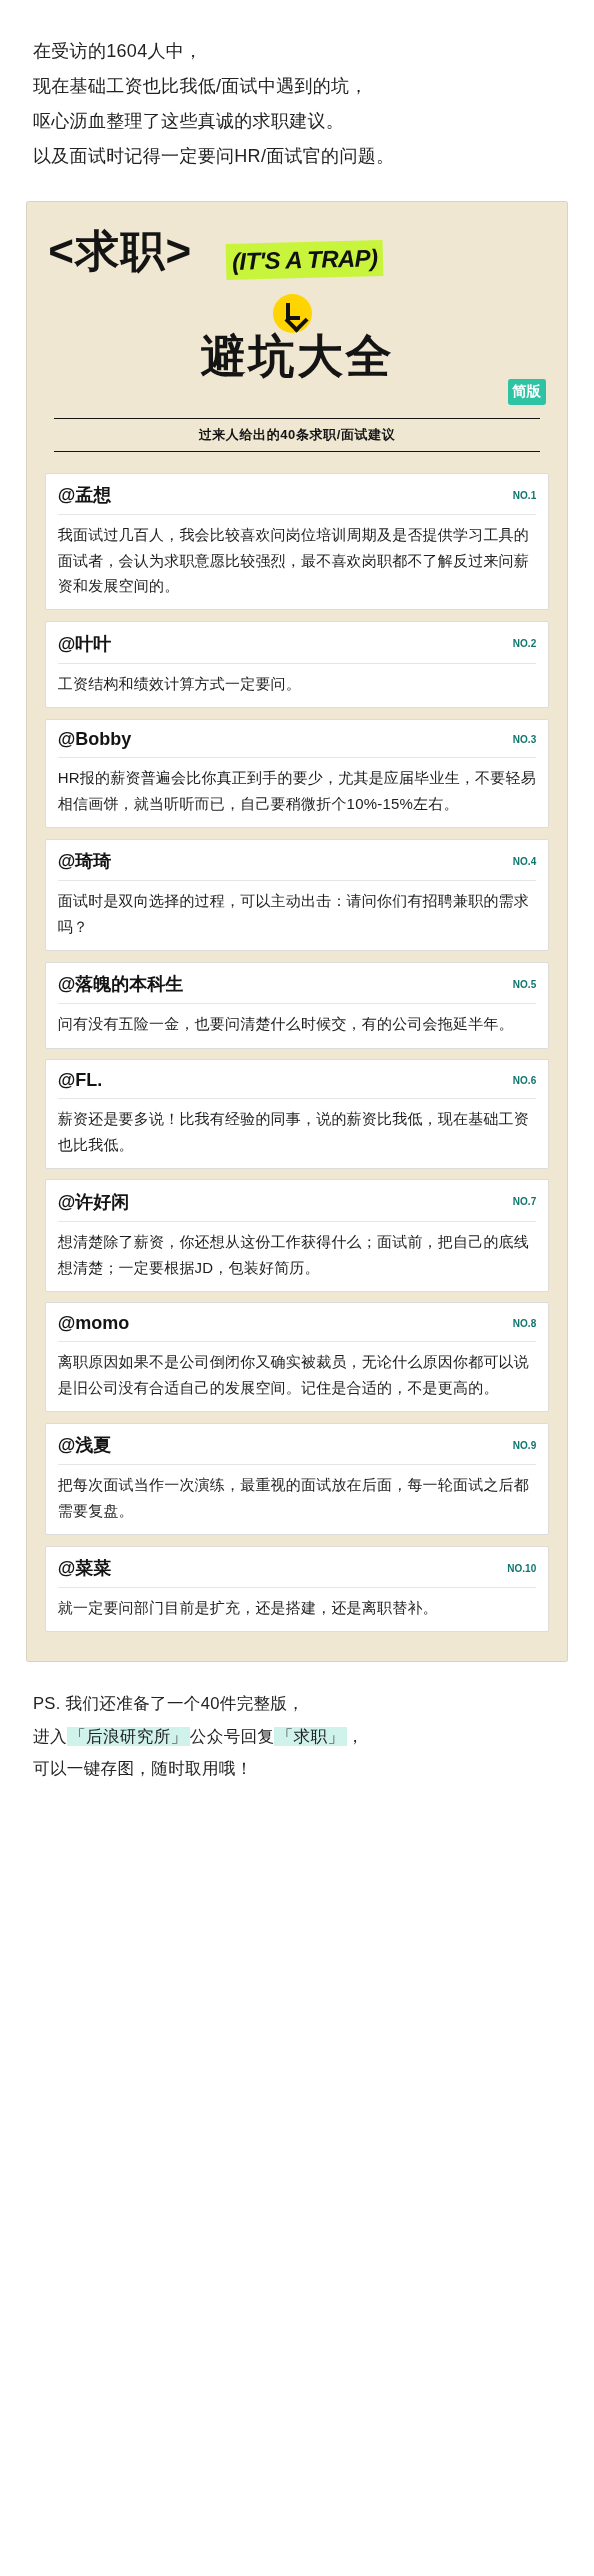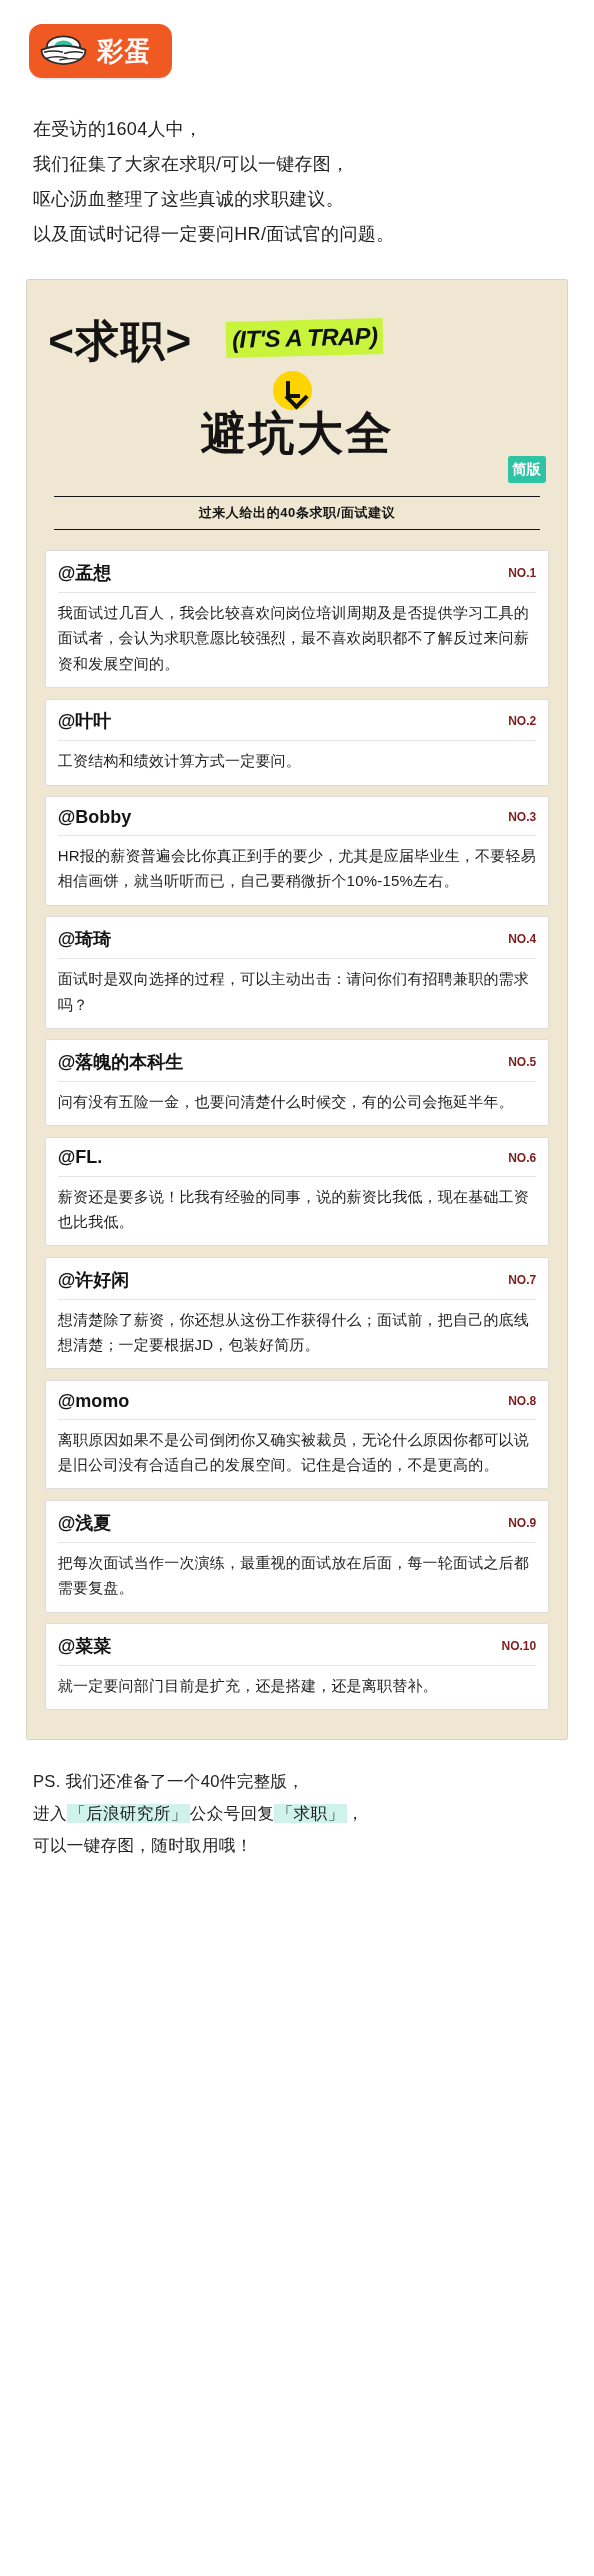--- a/index.html
+++ b/index.html
@@ -62,21 +62,21 @@
     background: #EFE7D2;
     border-radius: 2.4px;
     padding: 15.5px 13px 18px 13px;
   }
   .poster-header {
     position: relative;
     padding: 10.7px 8.3px 4.8px 8.3px;
   }
   .title-row-1 {
     display: flex;
-    align-items: flex-end;
+    align-items: flex-start;
     position: relative;
     height: 57px;
   }
   .title-main {
     font-size: 44px;
     font-weight: bold;
     color: #141414;
     letter-spacing: 1.2px;
     line-height: 1;
     white-space: nowrap;
@@ -183,23 +183,23 @@
     border-bottom: 1.2px solid #e6e6e6;
     padding-bottom: 7.1px;
     margin-bottom: 7.1px;
   }
   .tip-user {
     font-size: 18px;
     font-weight: bold;
     color: #141414;
   }
   .tip-no {
-    font-size: 12px;
-    font-weight: bold;
-    color: #7f1d1d;
+    font-size: 10px;
+    font-weight: bold;
+    color: #0f766e;
   }
   .tip-body {
     font-size: 15px;
     line-height: 1.7;
     color: #1d1d1d;
     letter-spacing: 0.2px;
   }
 
   
   .footer {
@@ -213,40 +213,24 @@
   .hl {
     background: #CFF2EA;
     padding: 0 2.4px;
   }
 </style>
 </head>
 <body>
 
 <div class="page">
 
-  <div class="badge-wrap">
-    <div class="badge">
-      <span class="badge-icon">
-        <svg width="51" height="37" viewBox="0 0 86 62" xmlns="http://www.w3.org/2000/svg">
-          <ellipse cx="43" cy="24" rx="28" ry="17" fill="#ffffff" stroke="#2b2b2b" stroke-width="3"></ellipse>
-          <ellipse cx="43" cy="23" rx="15" ry="9" fill="#2FC3A5"></ellipse>
-          <path d="M6 30 Q43 16 80 30 Q80 50 43 54 Q6 50 6 30 Z" fill="#ffffff" stroke="#2b2b2b" stroke-width="3"></path>
-          <path d="M10 34 Q26 30 42 34" stroke="#2b2b2b" stroke-width="2.5" fill="none"></path>
-          <path d="M44 36 Q60 31 76 35" stroke="#2b2b2b" stroke-width="2.5" fill="none"></path>
-          <path d="M14 44 Q32 39 50 44" stroke="#2b2b2b" stroke-width="2.5" fill="none"></path>
-          <path d="M36 47 Q54 43 72 46" stroke="#2b2b2b" stroke-width="2.5" fill="none"></path>
-        </svg>
-      </span>
-      <span class="badge-text">彩蛋</span>
-    </div>
-  </div>
 
   <div class="intro">
     <p>在受访的1604人中，</p>
-    <p>我们征集了大家在求职/可以一键存图，</p>
+    <p>现在基础工资也比我低/面试中遇到的坑，</p>
     <p>呕心沥血整理了这些真诚的求职建议。</p>
     <p>以及面试时记得一定要问HR/面试官的问题。</p>
   </div>
 
   <div class="poster">
 
     <div class="poster-header">
       <div class="title-row-1">
         <span class="title-main">&lt;求职&gt;</span>
         <span class="trap-tag">(IT'S A TRAP)</span>

